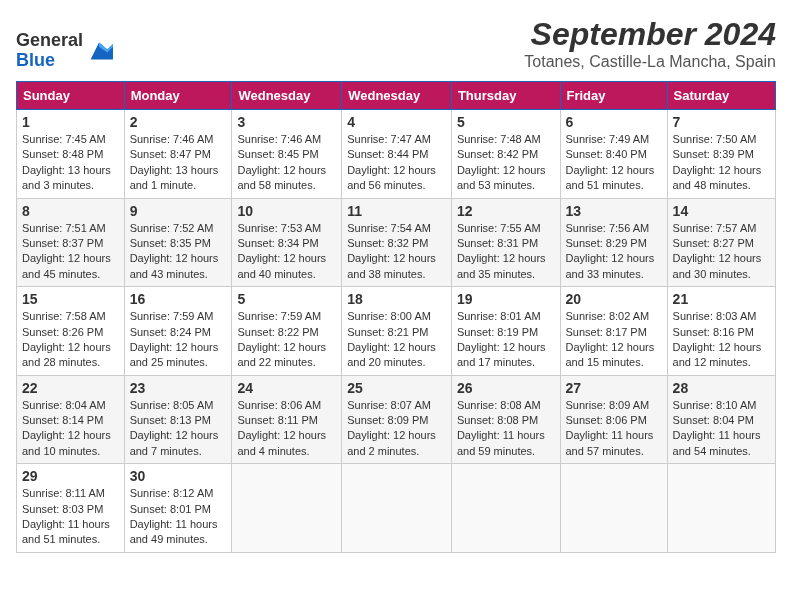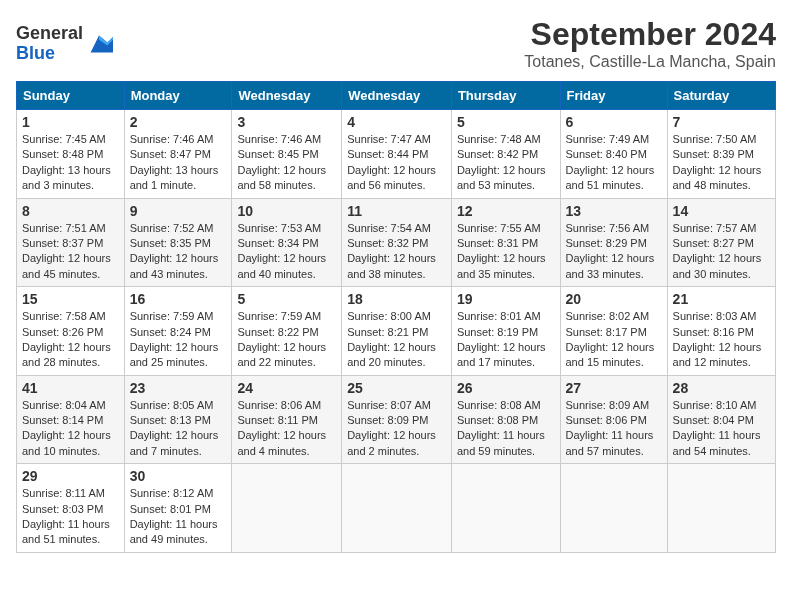--- a/index.html
+++ b/index.html
@@ -6,21 +6,21 @@
     body {
       font-family: Arial, sans-serif;
       background: #fff;
       width: 792px;
       min-height: 612px;
       padding: 16px;
     }
     .header {
       display: flex;
       justify-content: space-between;
-      align-items: center;
+      align-items: flex-end;
       margin-bottom: 10px;
     }
     .logo {
       display: flex;
       align-items: center;
     }
     .logo-text {
       font-size: 18px;
       font-weight: bold;
       line-height: 1.1;
@@ -32,32 +32,33 @@
       height: 28px;
       margin-left: 2px;
     }
     .title-block {
       text-align: right;
     }
     .month-title {
       font-size: 32px;
       font-weight: bold;
       color: #333;
+      font-style: italic;
     }
     .subtitle {
       font-size: 16px;
       color: #555;
     }
     .calendar {
       width: 100%;
       border-collapse: collapse;
       font-size: 11px;
     }
     .calendar th {
-      background-color: #0369a1;
+      background-color: #be185d;
       color: #fff;
       text-align: left;
       padding: 6px 6px;
       font-size: 13px;
       font-weight: bold;
       border: 1px solid #1565c0;
     }
     .calendar td {
       border: 1px solid #ccc;
       vertical-align: top;
@@ -207,21 +208,21 @@
           <span class="day-num">20</span>
 <div class="day-info">Sunrise: 8:02 AM<br>Sunset: 8:17 PM<br>Daylight: 12 hours and 15 minutes.</div>
         </td>
         <td>
           <span class="day-num">21</span>
 <div class="day-info">Sunrise: 8:03 AM<br>Sunset: 8:16 PM<br>Daylight: 12 hours and 12 minutes.</div>
         </td>
       </tr>
       <tr>
         <td>
-          <span class="day-num">41</span>
+          <span class="day-num">22</span>
 <div class="day-info">Sunrise: 8:04 AM<br>Sunset: 8:14 PM<br>Daylight: 12 hours and 10 minutes.</div>
         </td>
         <td>
           <span class="day-num">23</span>
 <div class="day-info">Sunrise: 8:05 AM<br>Sunset: 8:13 PM<br>Daylight: 12 hours and 7 minutes.</div>
         </td>
         <td>
           <span class="day-num">24</span>
 <div class="day-info">Sunrise: 8:06 AM<br>Sunset: 8:11 PM<br>Daylight: 12 hours and 4 minutes.</div>
         </td>

